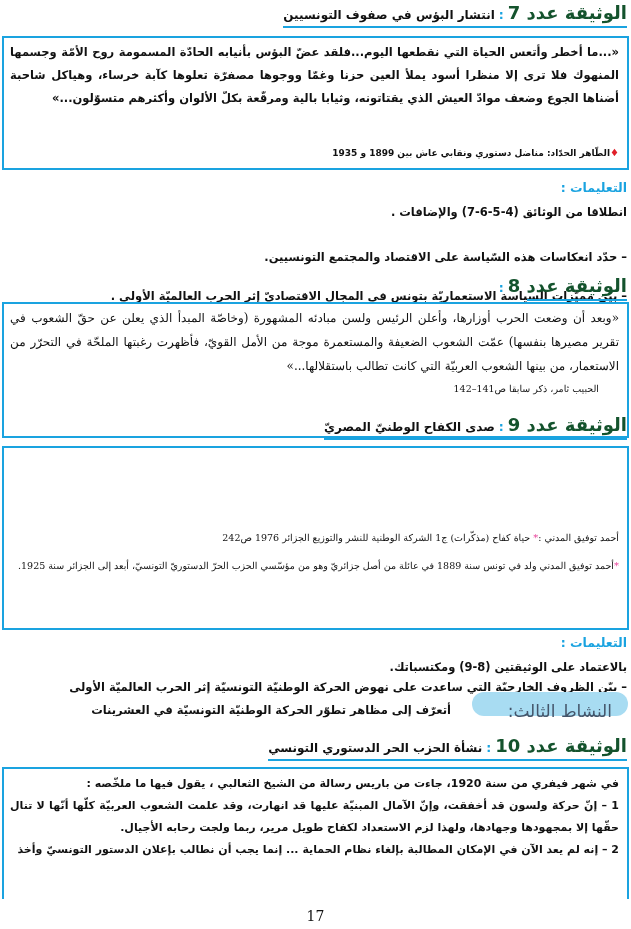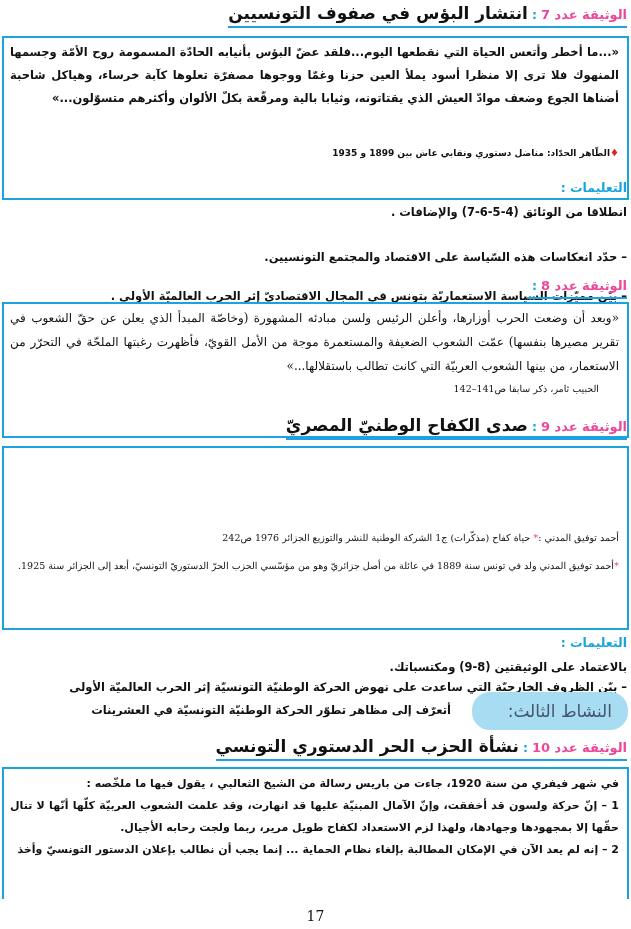--- a/index.html
+++ b/index.html
@@ -21,23 +21,23 @@
     .doc-heading {
       position: absolute;
       right: 4px;
       white-space: nowrap;
       font-weight: bold;
       font-size: 12.5px;
       line-height: 18px;
       padding-bottom: 2px;
       border-bottom: 2px solid #1aa3e0;
     }
-    .doc-heading .lbl { color: #ec4899; font-size: 13px; }
+    .doc-heading .lbl { color: #14532d; font-size: 18px; }
     .doc-heading .colon { color: #1aa3e0; margin: 0 4px; }
-    .doc-heading .ttl { color: #111; font-size: 17px; margin-top: 47px; }
+    .doc-heading .ttl { color: #111; font-size: 12px; margin-top: 47px; }
 
     
     .box {
       position: absolute;
       left: 2px;
       right: 2px;
       border: 2px solid #1aa3e0;
       box-sizing: border-box;
       background: #fff;
     }
@@ -79,21 +79,21 @@
       font-size: 11.5px;
       white-space: nowrap;
     }
 
     
     .activity-pill {
       position: absolute;
       right: 3px;
       top: 692px;
       width: 156px;
-      height: 38px;
+      height: 24px;
       background: #a8dcf2;
       border-radius: 18px;
       box-sizing: border-box;
       padding-right: 16px;
       font-family: "DejaVu Sans", sans-serif;
       font-size: 17px;
       color: #44556a;
       line-height: 38px;
     }
     .activity-goal {
@@ -115,21 +115,21 @@
       direction: ltr;
     }
   </style>
 </head>
 <body>
 
 <div class="doc-heading" style="top:4px;">
   <span class="lbl">الوثيقة عدد 7</span><span class="colon">:</span><span class="ttl">انتشار البؤس في صفوف التونسيين</span>
 </div>
 
-<div class="box" style="top:36px; height:164px;">
+<div class="box" style="top:36px; height:134px;">
   <p class="para bold-text" style="top:3px; line-height:23px;">«...ما أخطر وأتعس الحياة التي نقطعها اليوم...فلقد عضّ البؤس بأنيابه الحادّة المسمومة روح الأمّة وجسمها المنهوك فلا ترى إلا منظرا أسود يملأ العين حزنا وغمّا ووجوها مصفرّة تعلوها كآبة خرساء، وهياكل شاحبة أضناها الجوع وضعف موادّ العيش الذي يقتاتونه، وثيابا بالية ومرقّعة بكلّ الألوان وأكثرهم متسوّلون...»</p>
   <p class="para small" style="top:108px; line-height:14px; font-weight:bold; white-space:nowrap; font-size:9px;">
     <span class="red-dot">♦</span><span>الطّاهر الحدّاد: مناضل دستوري ونقابي عاش بين 1899 و 1935</span>
   </p>
 </div>
 
 <div class="instr-title" style="top:180px;">التعليمات :</div>
 <div class="instr-line" style="top:205px;">انطلاقا من الوثائق (4-5-6-7) والإضافات .</div>
 <div class="instr-line" style="top:244px;margin-top:45px;">– بيّن مميّزات السياسة الاستعماريّة بتونس في المجال الاقتصاديّ إثر الحرب العالميّة الأولى .</div>
 <div class="instr-line" style="top:250px;">– حدّد انعكاسات هذه السّياسة على الاقتصاد والمجتمع التونسيين.</div>

